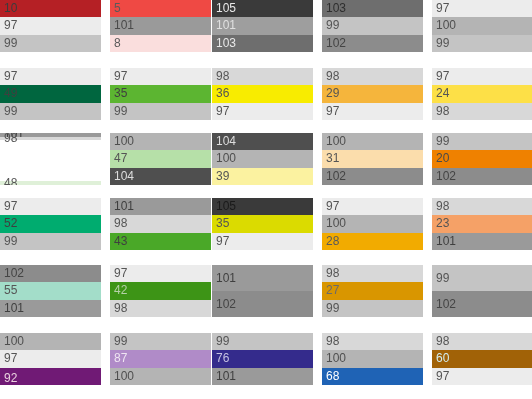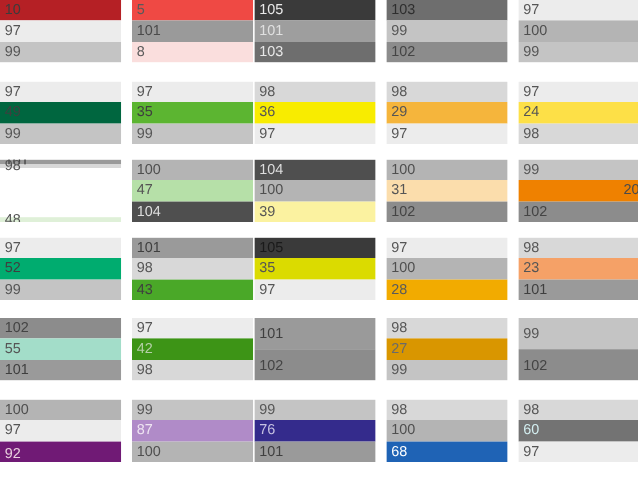--- a/index.html
+++ b/index.html
@@ -194,21 +194,21 @@
         <span class="band-label" style="color: rgb(85, 85, 85);">31</span>
       </div>
       <div class="band" style="background: rgb(140, 140, 140);">
         <span class="band-label" style="color: rgb(68, 68, 68);">102</span>
       </div>
     </div>
     <div class="card" style="left: 432px; top: 133px; width: 101px; height: 52px;">
       <div class="band" style="background: rgb(196, 196, 196);">
         <span class="band-label" style="color: rgb(85, 85, 85);">99</span>
       </div>
-      <div class="band" style="background: rgb(239, 129, 0); justify-content: flex-end;">
+      <div class="band" style="background: rgb(239, 129, 0);">
         <span class="band-label" style="color: rgb(74, 74, 74);">20</span>
       </div>
       <div class="band" style="background: rgb(140, 140, 140);">
         <span class="band-label" style="color: rgb(68, 68, 68);">102</span>
       </div>
     </div>
     <div class="card" style="left: 0px; top: 198px; width: 101px; height: 52px;">
       <div class="band" style="background: rgb(236, 236, 236);">
         <span class="band-label" style="color: rgb(85, 85, 85);">97</span>
       </div>
@@ -353,20 +353,20 @@
         <span class="band-label" style="color: rgb(79, 79, 79);">100</span>
       </div>
       <div class="band" style="background: rgb(31, 99, 181);">
         <span class="band-label" style="color: #ffffff;">68</span>
       </div>
     </div>
     <div class="card" style="left: 432px; top: 333px; width: 101px; height: 52px;">
       <div class="band" style="background: rgb(216, 216, 216);">
         <span class="band-label" style="color: rgb(85, 85, 85);">98</span>
       </div>
-      <div class="band" style="background: #737373;">
+      <div class="band" style="background: #a16207;">
         <span class="band-label" style="color: rgb(211, 238, 240);">60</span>
       </div>
       <div class="band" style="background: rgb(236, 236, 236);">
         <span class="band-label" style="color: rgb(85, 85, 85);">97</span>
       </div>
     </div>
   </div>
 
 </body></html>

